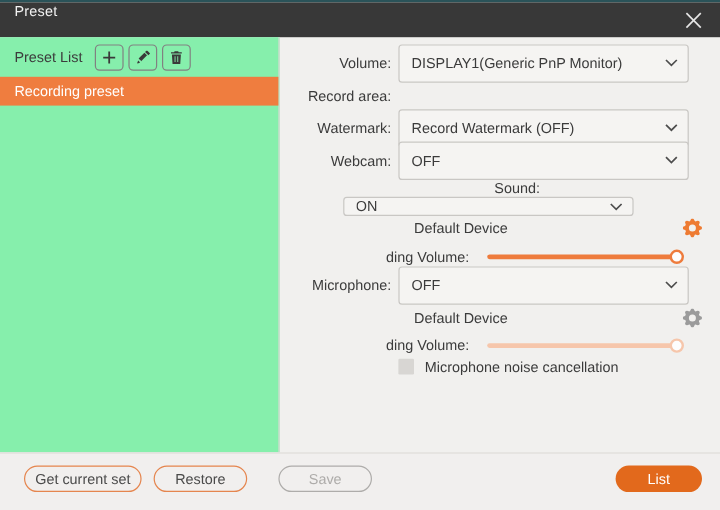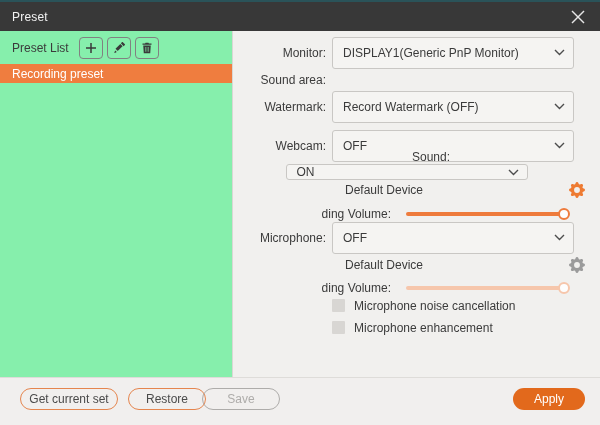--- a/index.html
+++ b/index.html
@@ -4,38 +4,38 @@
 <style>
   * { margin:0; padding:0; box-sizing:border-box; }
   html,body { width:600px; height:425px; }
   body { font-family:"Liberation Sans","DejaVu Sans",sans-serif; font-size:12px; color:#3b3b3b; }
 
   .window { position:relative; width:600px; height:425px; background:#f1f0ee; overflow:hidden; }
 
   
   .topline { position:absolute; top:0; left:0; width:100%; height:2px; background:#2a5359; }
   .titlebar { position:absolute; top:2px; left:0; width:100%; height:29px; background:#383838;
-              display:flex; align-items:center; }
+              display:flex; align-items:flex-start; }
   .titlebar .title { color:#f2f2f2; margin-left:12px; letter-spacing:.2px; }
   .close-btn { position:absolute; right:10px; top:4px; width:24px; height:22px;
                display:flex; align-items:center; justify-content:center; cursor:pointer; }
   .close-btn svg { stroke:#e6e6e6; }
 
   
   .bodyarea { position:absolute; top:31px; left:0; width:600px; height:346px; display:flex; }
 
   
   .sidebar { width:233px; height:100%; background:#86efac; border-right:1px solid #d9d7d4; position:relative; }
   .sidebar-header { height:33px; display:flex; align-items:center; }
   .sidebar-header .hdr-label { margin-left:12px; margin-right:10px; }
   .tools { display:flex; gap:4px; }
   .tool-btn { width:24px; height:22px; border:1px solid #818181; border-radius:4px; background:transparent;
               display:flex; align-items:center; justify-content:center; cursor:pointer; color:#3a3a3a; }
   .tool-btn svg { fill:#3a3a3a; }
-  .sidebar-item { height:19px; display:flex; align-items:center; padding-left:12px; cursor:pointer; }
+  .sidebar-item { height:24px; display:flex; align-items:center; padding-left:12px; cursor:pointer; }
   .sidebar-item.selected { background:#ef7d3f; color:#ffffff; }
 
   
   .main { position:relative; flex:1; height:100%; }
   .frow { position:absolute; left:0; width:341px; height:21px; display:flex; align-items:center; }
   .flabel { width:93px; text-align:right; flex:none; }
   .dropdown { margin-left:6px; width:242px; height:32px; background:#f5f4f2; border:1px solid #c9c7c4;
               border-radius:3px; display:flex; align-items:center; padding:0 8px 0 10px; cursor:pointer; }
   .dropdown .dval { flex:1; white-space:nowrap; overflow:hidden; }
   .dropdown svg { flex:none; stroke:#4d4d4d; }
@@ -117,48 +117,48 @@
         </div>
       </div>
       <div class="sidebar-item selected">
         <span>Recording preset</span>
       </div>
     </div>
 
     <div class="main">
 
       <div class="frow" style="top:11px;">
-        <span class="flabel">Monitor:</span>
+        <span class="flabel">Volume:</span>
         <div class="dropdown">
           <span class="dval">DISPLAY1(Generic PnP Monitor)</span>
           <span style="display:flex;">
             <svg width="11" height="7" viewBox="0 0 11 7" fill="none" stroke-width="1.4">
                 <path d="M1 1l4.5 4.5L10 1"></path>
               </svg>
           </span>
         </div>
       </div>
 
       <div class="frow" style="top:38px;">
-        <span class="flabel">Sound area:</span>
+        <span class="flabel">Record area:</span>
       </div>
 
       <div class="frow" style="top:65px;">
         <span class="flabel">Watermark:</span>
         <div class="dropdown">
           <span class="dval">Record Watermark (OFF)</span>
           <span style="display:flex;">
             <svg width="11" height="7" viewBox="0 0 11 7" fill="none" stroke-width="1.4">
                 <path d="M1 1l4.5 4.5L10 1"></path>
               </svg>
           </span>
         </div>
       </div>
 
-      <div class="frow" style="top:104px;">
+      <div class="frow" style="top:92px;">
         <span class="flabel">Webcam:</span>
         <div class="dropdown">
           <span class="dval">OFF</span>
           <span style="display:flex;">
             <svg width="11" height="7" viewBox="0 0 11 7" fill="none" stroke-width="1.4">
                 <path d="M1 1l4.5 4.5L10 1"></path>
               </svg>
           </span>
         </div>
       </div>
@@ -219,27 +219,23 @@
           <div class="track"></div>
           <div class="knob"></div>
         </div>
       </div>
 
       <div class="check-row" style="top:268px;">
         <span class="checkbox"></span>
         <span>Microphone noise cancellation</span>
       </div>
 
-      <div class="check-row" style="top:290px;">
-        <span class="checkbox"></span>
-        <span>Microphone enhancement</span>
-      </div>
 
     </div>
   </div>
 
   <div class="footer">
     <button class="pill outline-orange" style="left:20px; width:98px;">Get current set</button>
     <button class="pill outline-orange" style="left:128px; width:78px;">Restore</button>
-    <button class="pill outline-gray" style="left:202px; width:78px;">Save</button>
-    <button class="pill filled" style="right:15px; width:72px;">Apply</button>
+    <button class="pill outline-gray" style="left:232px; width:78px;">Save</button>
+    <button class="pill filled" style="right:15px; width:72px;">List</button>
   </div>
 </div>
 
 </body></html>

